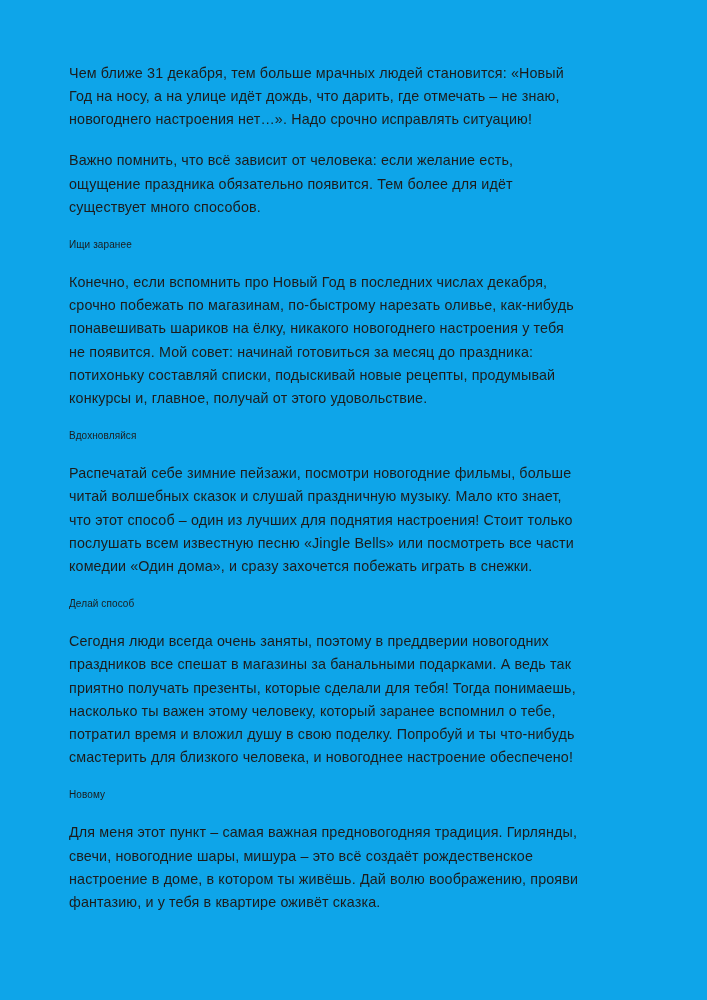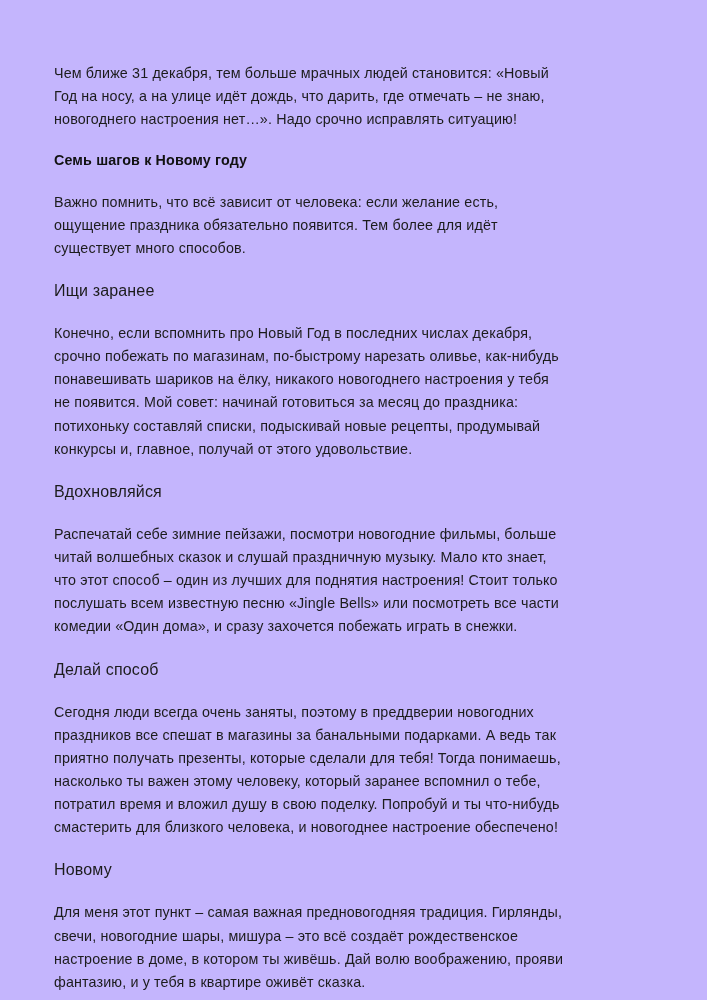--- a/index.html
+++ b/index.html
@@ -11,22 +11,22 @@
     width: 707px;
     height: 1000px;
     font-family: "Liberation Sans", sans-serif;
     color: #1a1a1a;
     overflow: hidden;
   }
   .page {
     box-sizing: border-box;
     width: 707px;
     height: 1000px;
-    padding: 62px 96px 40px 54px;
-    background: #c4b5fd;
+    padding: 62px 96px 40px 69px;
+    background: #0ea5e9;
   }
   .doc-body {
     width: 514px;
   }
   p.para {
     margin: 0 0 18px 0;
     font-size: 14.3px;
     line-height: 1.62;
     color: #1c1c1c;
     text-align: left;
@@ -38,35 +38,34 @@
   p.heading {
     margin: 0 0 18px 0;
     font-size: 14.3px;
     line-height: 1.62;
     font-weight: bold;
     color: #111111;
     letter-spacing: 0.01em;
   }
   p.subheading {
     margin: 0 0 18px 0;
-    font-size: 16px;
+    font-size: 10px;
     line-height: 1.62;
     color: #1c1c1c;
     letter-spacing: 0.01em;
   }
 </style>
 </head>
 <body>
 
 <div class="page">
   <div class="doc-body">
 
     <p class="para">Чем ближе 31 декабря, тем больше мрачных людей становится: «Новый Год на носу, а на улице идёт дождь, что дарить, где отмечать – не знаю, новогоднего настроения нет…». Надо срочно исправлять ситуацию!</p>
 
-    <p class="heading">Семь шагов к Новому году</p>
 
     <p class="para">Важно помнить, что всё зависит от человека: если желание есть, ощущение праздника обязательно появится. Тем более для идёт существует много способов.</p>
 
     <p class="subheading">Ищи заранее</p>
 
     <p class="para">Конечно, если вспомнить про Новый Год в последних числах декабря, срочно побежать по магазинам, по-быстрому нарезать оливье, как-нибудь понавешивать шариков на ёлку, никакого новогоднего настроения у тебя не появится. Мой совет: начинай готовиться за месяц до праздника: потихоньку составляй списки, подыскивай новые рецепты, продумывай конкурсы и, главное, получай от этого удовольствие.</p>
 
     <p class="subheading">Вдохновляйся</p>
 
     <p class="para">Распечатай себе зимние пейзажи, посмотри новогодние фильмы, больше читай волшебных сказок и слушай праздничную музыку. Мало кто знает, что этот способ – один из лучших для поднятия настроения! Стоит только послушать всем известную песню «Jingle Bells» или посмотреть все части комедии «Один дома», и сразу захочется побежать играть в снежки.</p>

